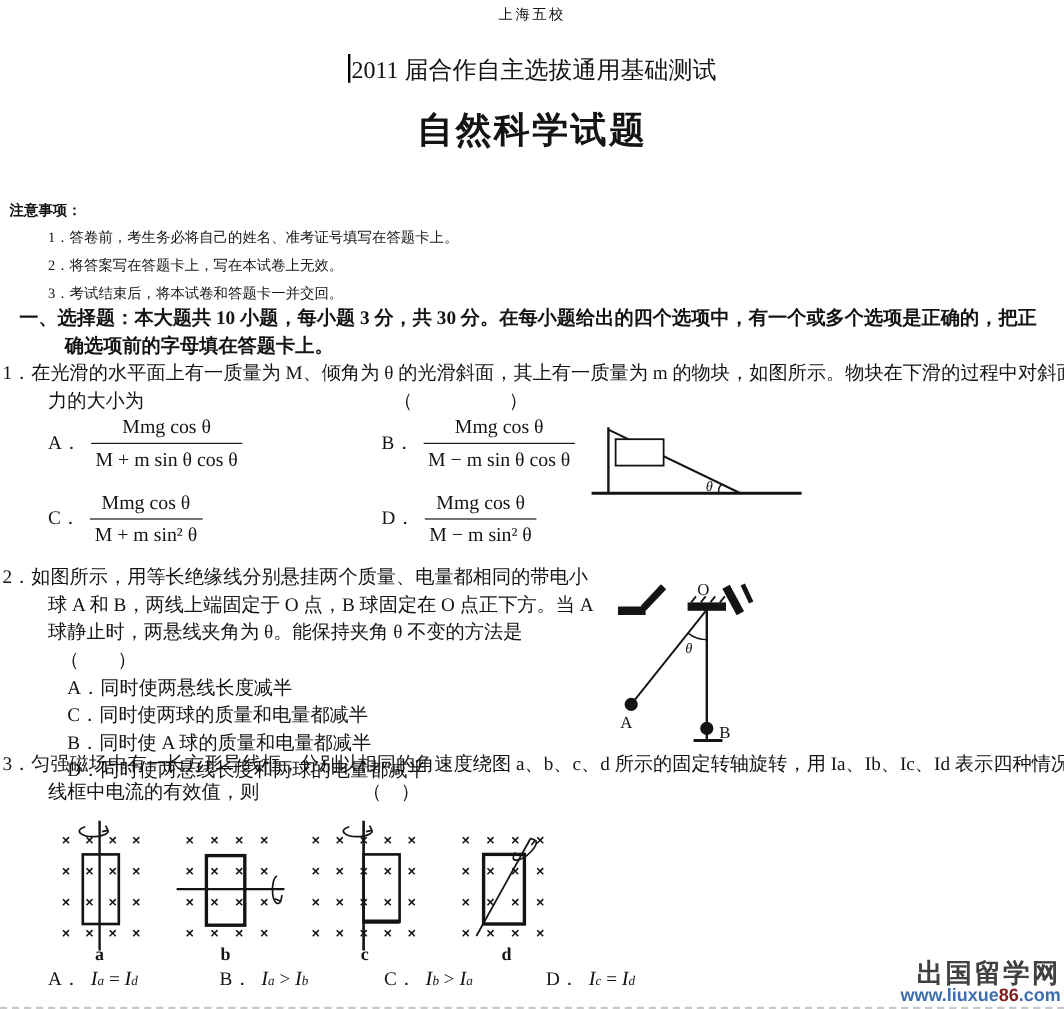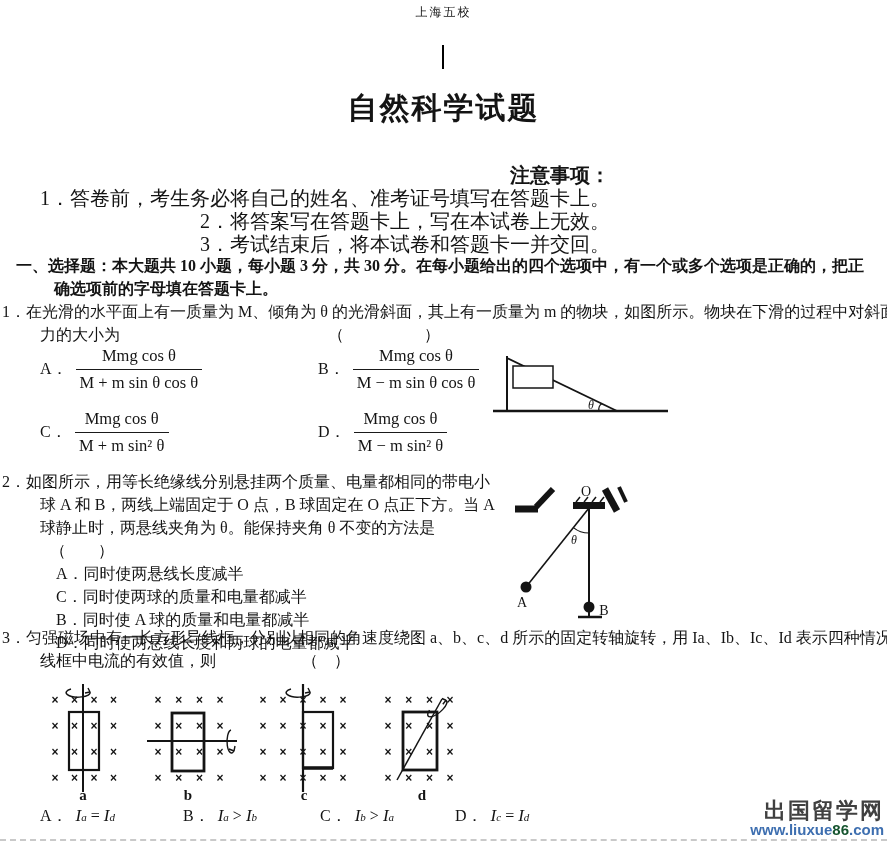--- a/index.html
+++ b/index.html
@@ -6,21 +6,21 @@
   .page{
     position:relative;width:887px;height:841px;background:#ffffff;overflow:hidden;
     font-family:"Liberation Serif",serif;color:#141414;
   }
   .centered{position:absolute;left:0;width:100%;text-align:center;}
   .school{top:4px;font-size:12px;letter-spacing:2px;}
   .subtitle{top:45px;font-size:20px;}
   .cursor-bar{display:inline-block;width:2px;height:24px;background:#000;vertical-align:-4px;margin-right:1px;}
   .big-title{top:88px;font-size:30px;font-weight:bold;letter-spacing:2px;font-family:Liberation Mono, monospace;}
 
-  .notice{position:absolute;top:164px;left:8px;font-size:20px;line-height:23px;white-space:nowrap;text-align:right;}
+  .notice{position:absolute;top:164px;left:8px;font-size:12px;line-height:23px;white-space:nowrap;}
   .notice-head{font-weight:bold;}
   .notice-item{padding-left:32px;}
 
   .textblock{position:absolute;font-size:16px;line-height:23px;white-space:nowrap;}
   .sec-intro{top:254px;left:16px;font-weight:bold;}
   .cont{padding-left:38px;}
   .q1-text{top:300px;left:2px;}
   .q1-bracket{margin-left:208px;}
   .q3-text{top:626px;left:2px;}
   .q3-bracket{margin-left:86px;}
@@ -47,40 +47,40 @@
   .q3-opts{position:absolute;top:806px;left:40px;display:flex;font-size:16px;}
   .q3-opt{display:flex;align-items:baseline;}
   .w1{width:143px;}.w2{width:137px;}.w3{width:135px;}
   .cur{font-style:italic;font-size:17px;}
   .q3-opt sub{font-style:italic;font-size:11px;}
   .q3-opt .op{padding:0 4px;}
 
   .watermark{position:absolute;right:3px;bottom:3px;text-align:right;line-height:1.05;font-family:"Liberation Sans",sans-serif;}
   .wm-name{font-size:22px;font-weight:bold;color:#404040;letter-spacing:2px;}
   .wm-url{font-size:15px;font-weight:bold;color:#3e6fb0;}
-  .wm-red{color:#14532d;}
+  .wm-red{color:#7f1d1d;}
   .bottom-rule{position:absolute;left:0;bottom:0;width:100%;border-top:2px dashed #c9c9c9;}
 
   svg .ln{stroke:#141414;fill:none;}
   svg .fillb{fill:#141414;stroke:none;}
   svg .whiterect{fill:#ffffff;stroke:#141414;}
   svg .fmark{font:bold 12px "Liberation Sans",sans-serif;fill:#141414;text-anchor:middle;}
   svg .figlabel{font:bold 15px "Liberation Serif",serif;fill:#141414;text-anchor:middle;}
   svg .ptlabel{font:14px "Liberation Serif",serif;fill:#141414;text-anchor:middle;}
   svg .theta{font:italic 12px "Liberation Serif",serif;fill:#141414;text-anchor:middle;}
   svg .rot{stroke:#141414;stroke-width:1.4;fill:none;}
 </style>
 </head>
 <body>
 
 <div class="page">
 
   <div class="centered school">上海五校</div>
 
-  <div class="centered subtitle"><span class="cursor-bar"></span></div>
+  <div class="centered subtitle"><span class="cursor-bar"></span><span>2011 届合作自主选拔通用基础测试</span></div>
 
   <div class="centered big-title">自然科学试题</div>
 
   <div class="notice">
     <div class="notice-head">注意事项：</div>
     <div class="notice-item">1．答卷前，考生务必将自己的姓名、准考证号填写在答题卡上。</div>
     <div class="notice-item">2．将答案写在答题卡上，写在本试卷上无效。</div>
     <div class="notice-item">3．考试结束后，将本试卷和答题卡一并交回。</div>
   </div>
 

